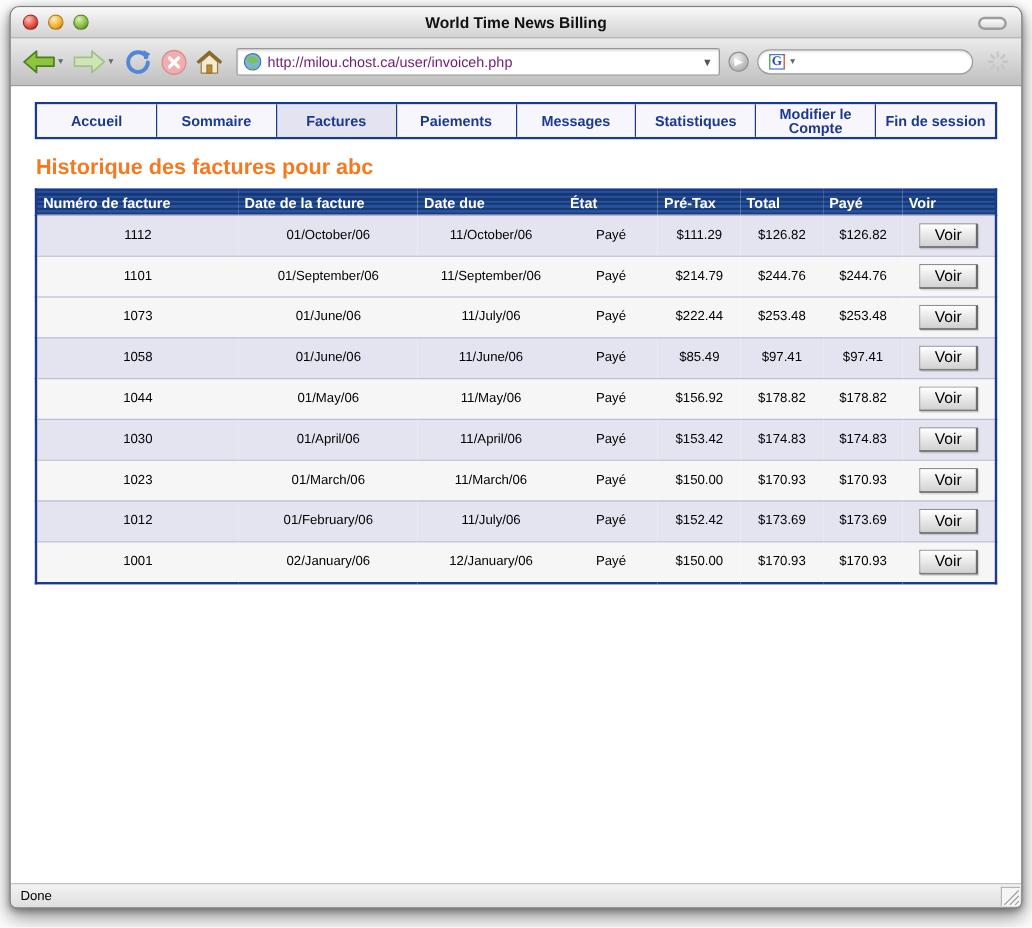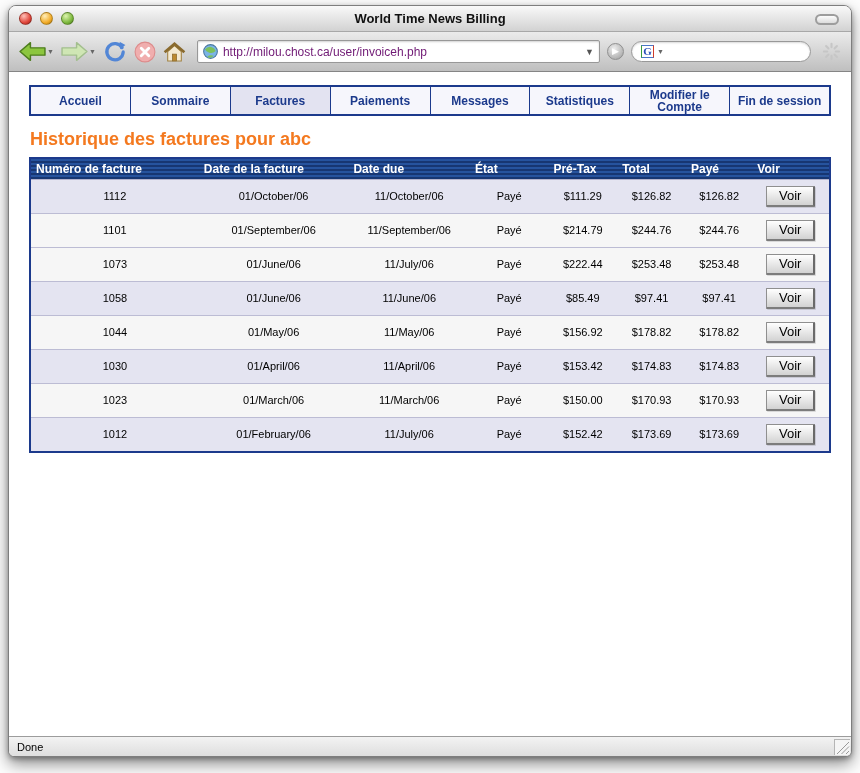--- a/index.html
+++ b/index.html
@@ -320,20 +320,32 @@
     <td>01/February/06</td>
     <td>11/July/06</td>
     <td>Payé</td>
     <td>$152.42</td>
     <td>$173.69</td>
     <td>$173.69</td>
     <td>
       <button class="voir-btn">Voir</button>
     </td>
   </tr>
+          <tr class="row-odd">
+    <td>1001</td>
+    <td>02/January/06</td>
+    <td>12/January/06</td>
+    <td>Payé</td>
+    <td>$150.00</td>
+    <td>$170.93</td>
+    <td>$170.93</td>
+    <td>
+      <button class="voir-btn">Voir</button>
+    </td>
+  </tr>
         </tbody>
     </table>
 
   </div>
 
   <div class="statusbar">
     <span>Done</span>
     <div class="grip">
       <svg width="15" height="15" viewBox="0 0 15 15">
         <path d="M2 14 L14 2 M6.5 14 L14 6.5 M11 14 L14 11" stroke="#9a9a9a" stroke-width="1" fill="none"></path>

